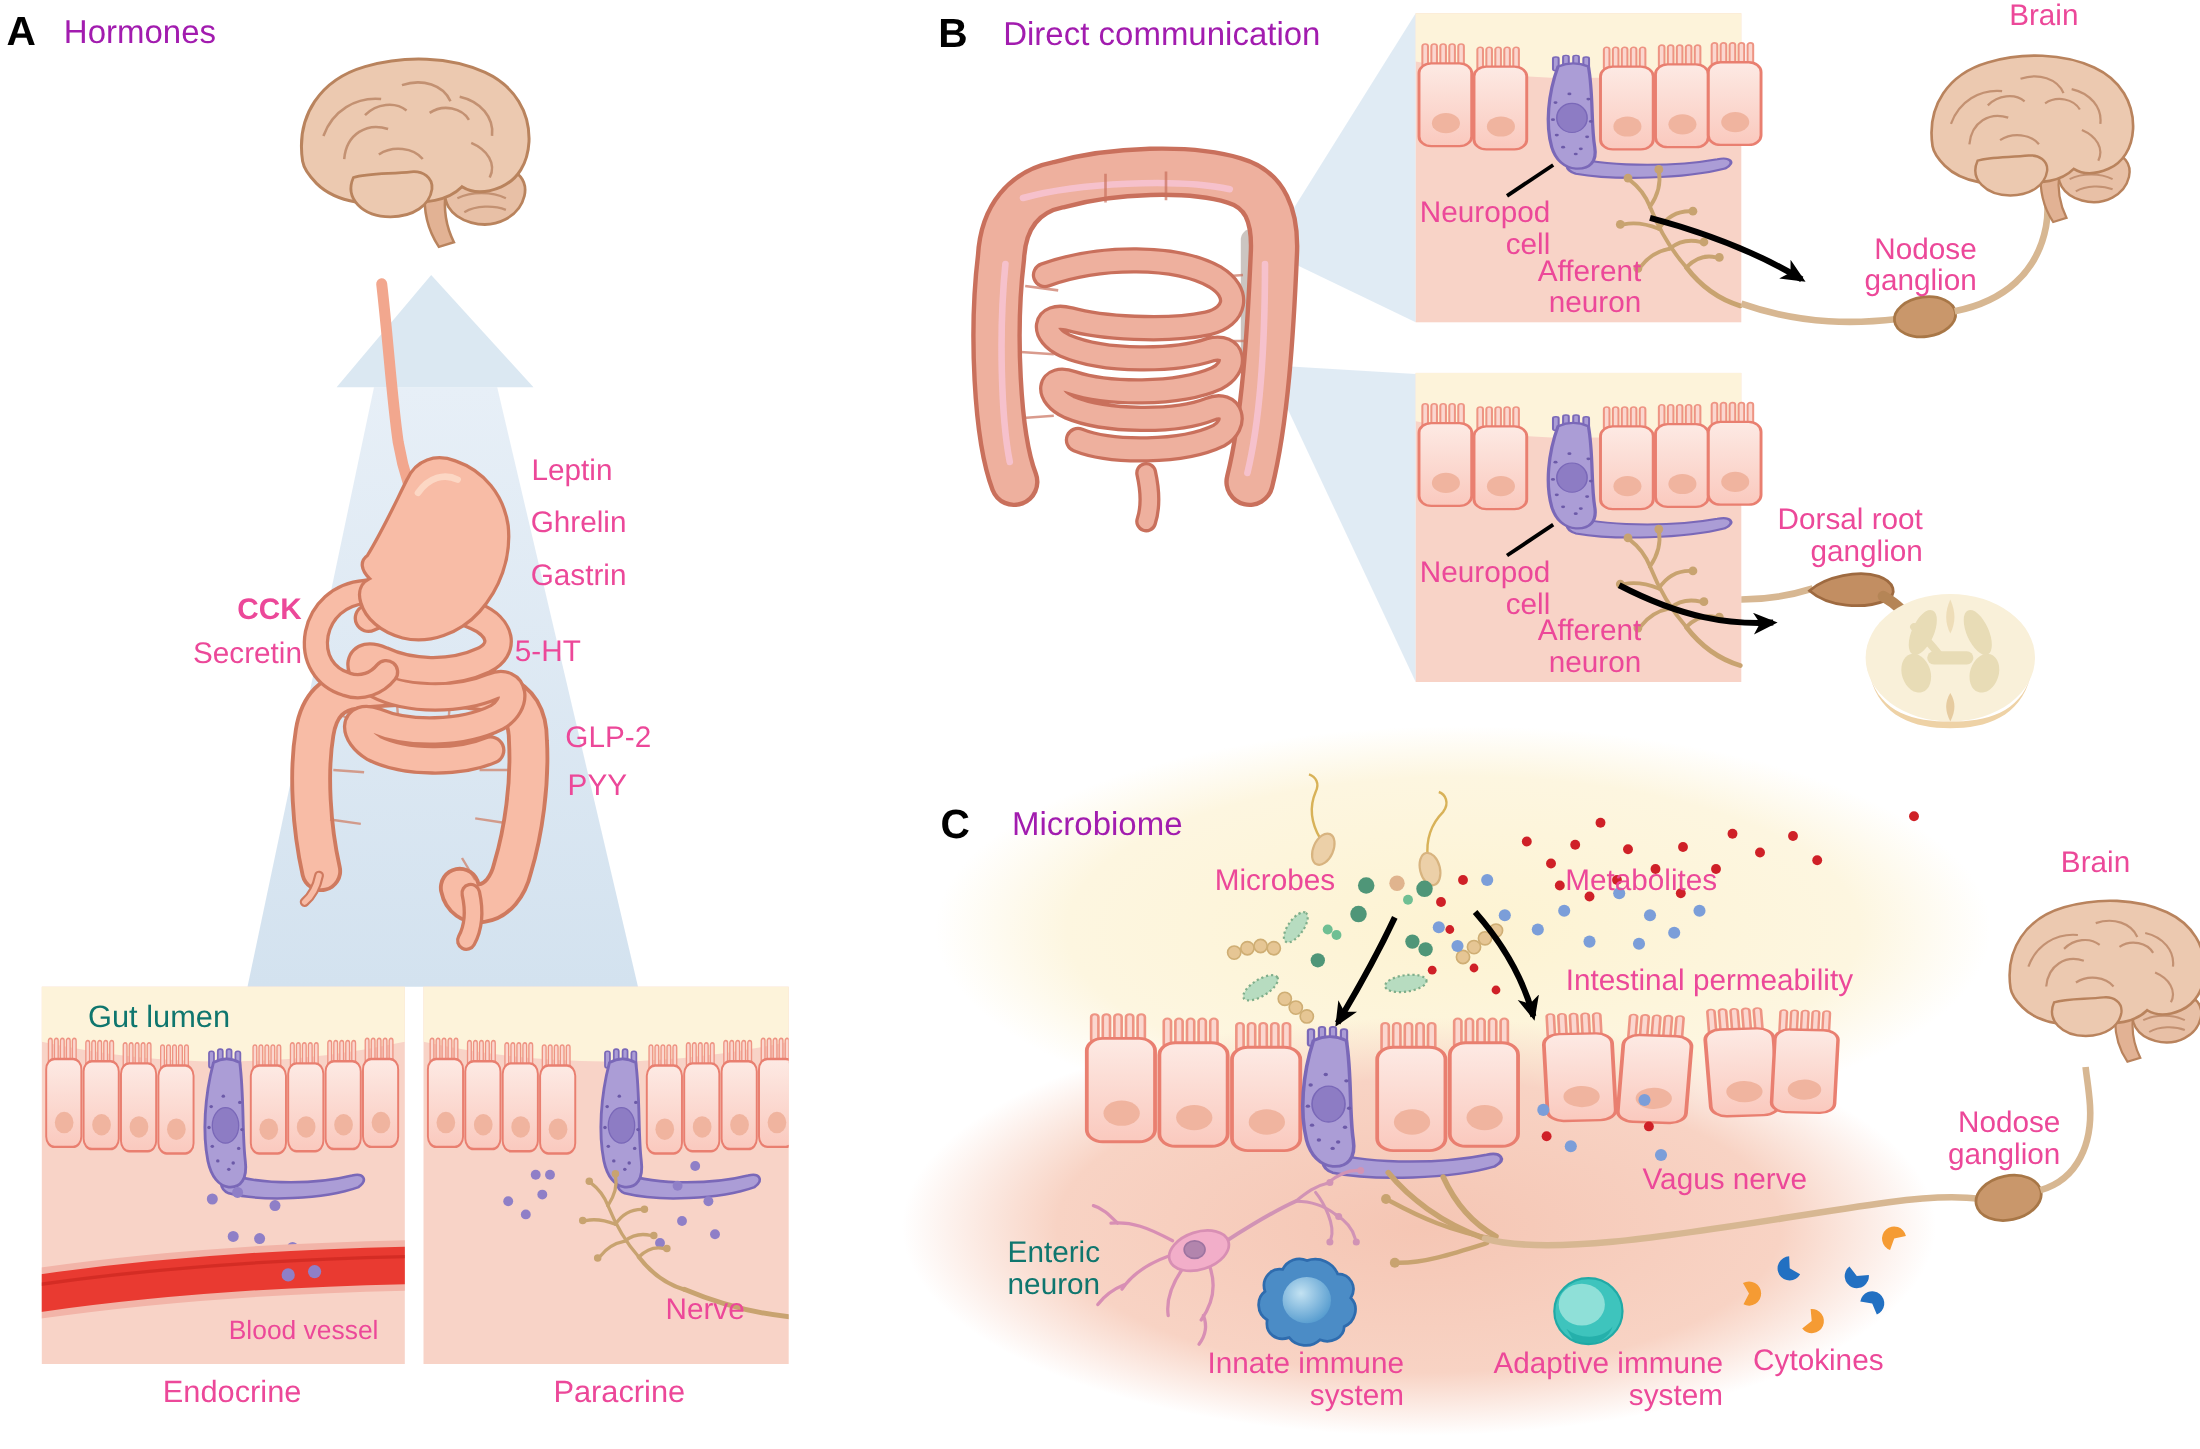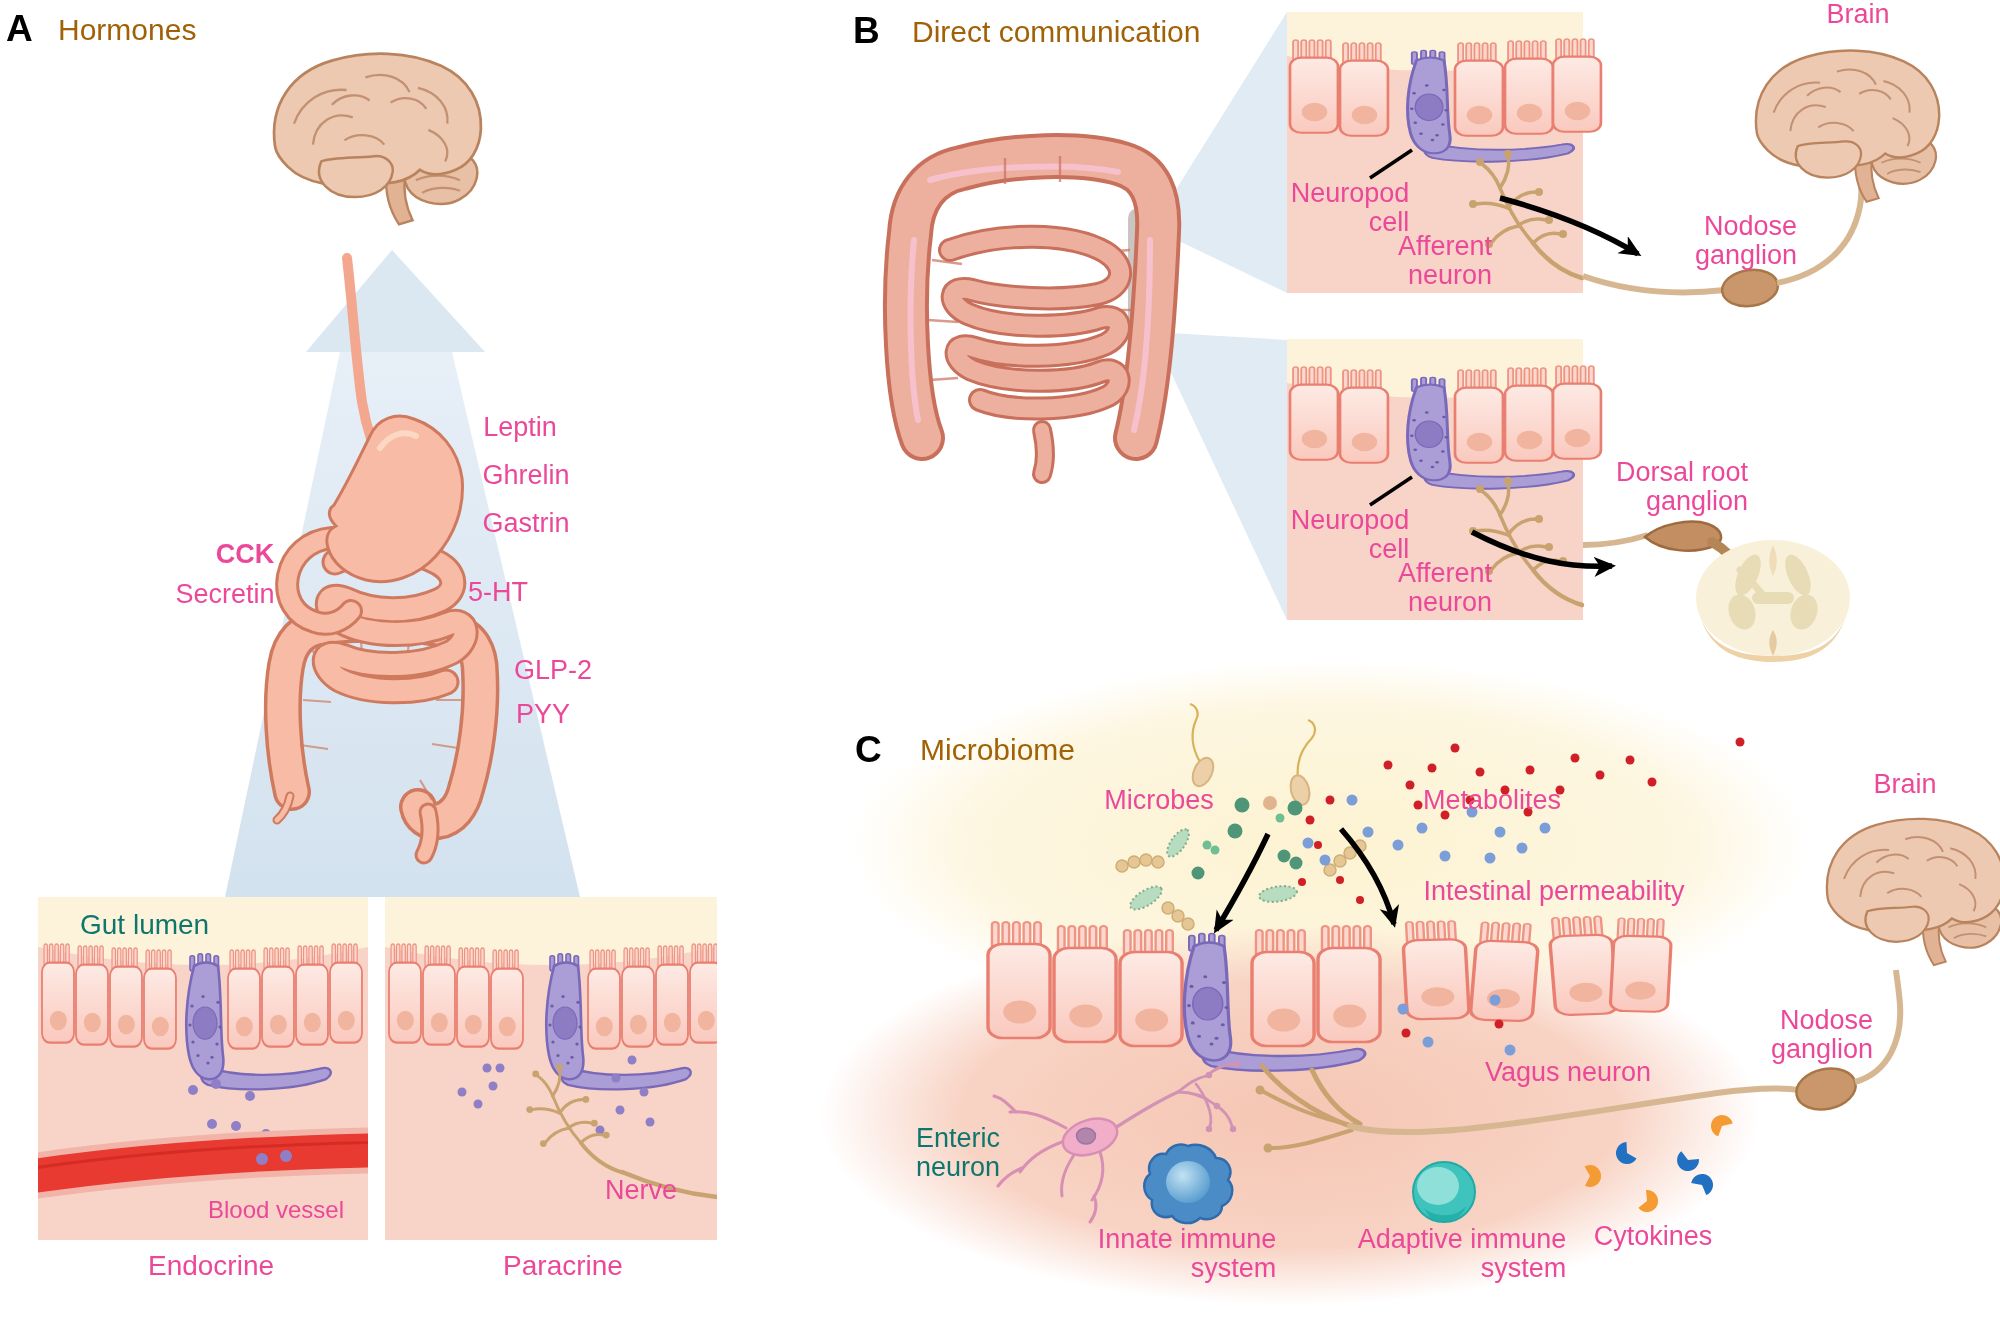--- a/index.html
+++ b/index.html
@@ -31,21 +31,21 @@
   }
   .panel-letter{
     position:absolute;
     font-size:37px;
     font-weight:bold;
     color:#000;
   }
   .panel-title{
     position:absolute;
     font-size:30px;
-    color:#a16207;
+    color:#a21caf;
   }
 </style>
 </head>
 <body>
 
 <div id="fig">
 
 <svg id="art" viewBox="0 0 2000 1317">
   <defs>
     <linearGradient id="cg" x1="0" y1="0" x2="0" y2="1">
@@ -516,18 +516,18 @@
   <div class="lbl" style="left:1159px;top:786px;">Microbes</div>
   <div class="lbl" style="left:1492px;top:786px;">Metabolites</div>
   <div class="lbl" style="left:1554px;top:877px;">Intestinal permeability</div>
   <div class="lbl-left" style="left:916px;top:1124px;">Enteric
 neuron</div>
   <div class="lbl" style="left:1187px;top:1225px;">Innate immune
 system</div>
   <div class="lbl" style="left:1462px;top:1225px;">Adaptive immune
 system</div>
   <div class="lbl" style="left:1653px;top:1222px;">Cytokines</div>
-  <div class="lbl" style="left:1568px;top:1058px;">Vagus neuron</div>
+  <div class="lbl" style="left:1568px;top:1058px;">Vagus nerve</div>
   <div class="lbl" style="left:1822px;top:1006px;">Nodose
 ganglion</div>
   <div class="lbl" style="left:1905px;top:770px;">Brain</div>
 
 </div>
 
 </body></html>

